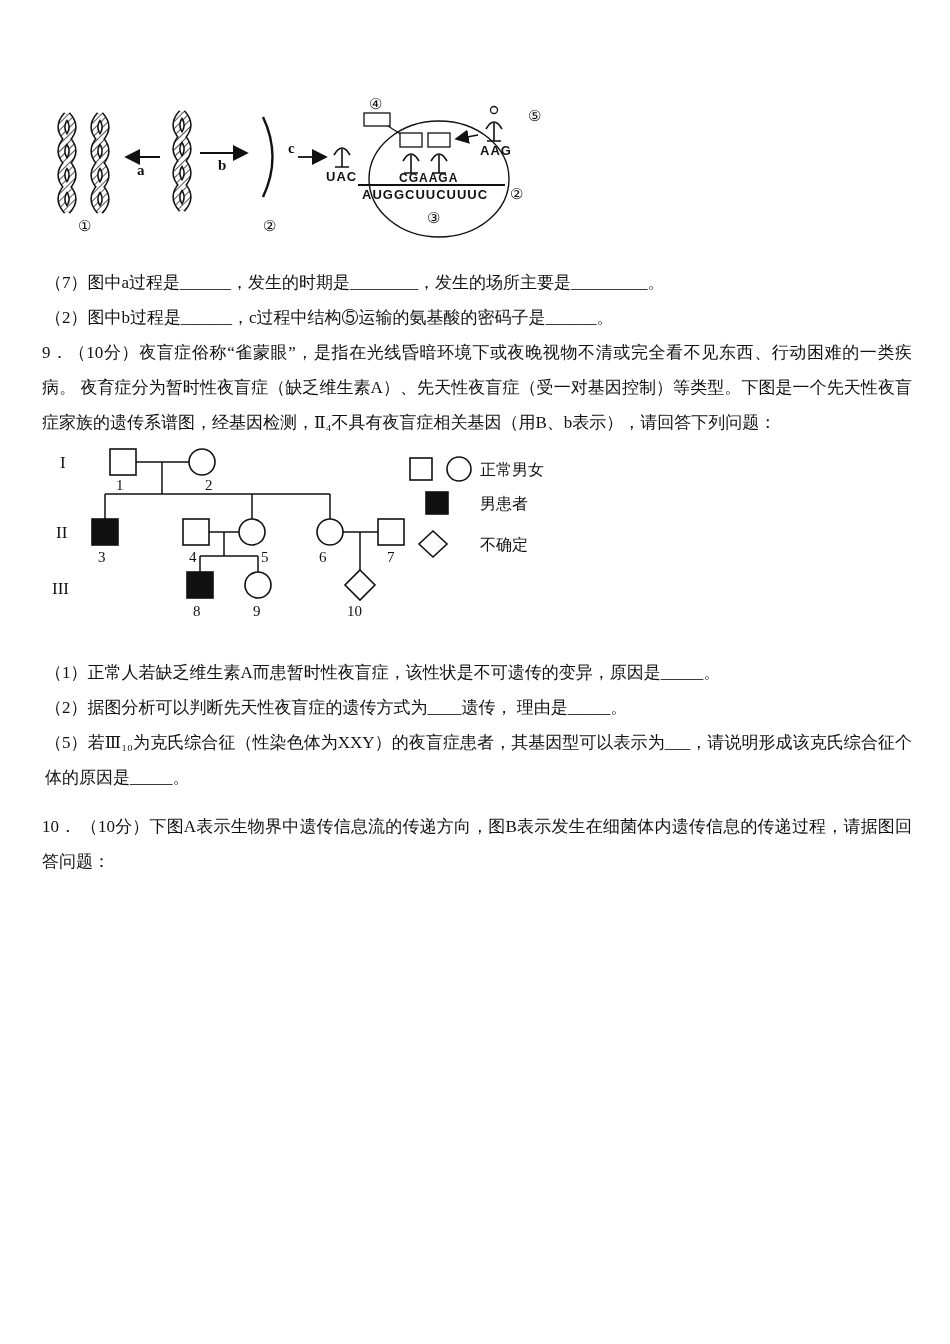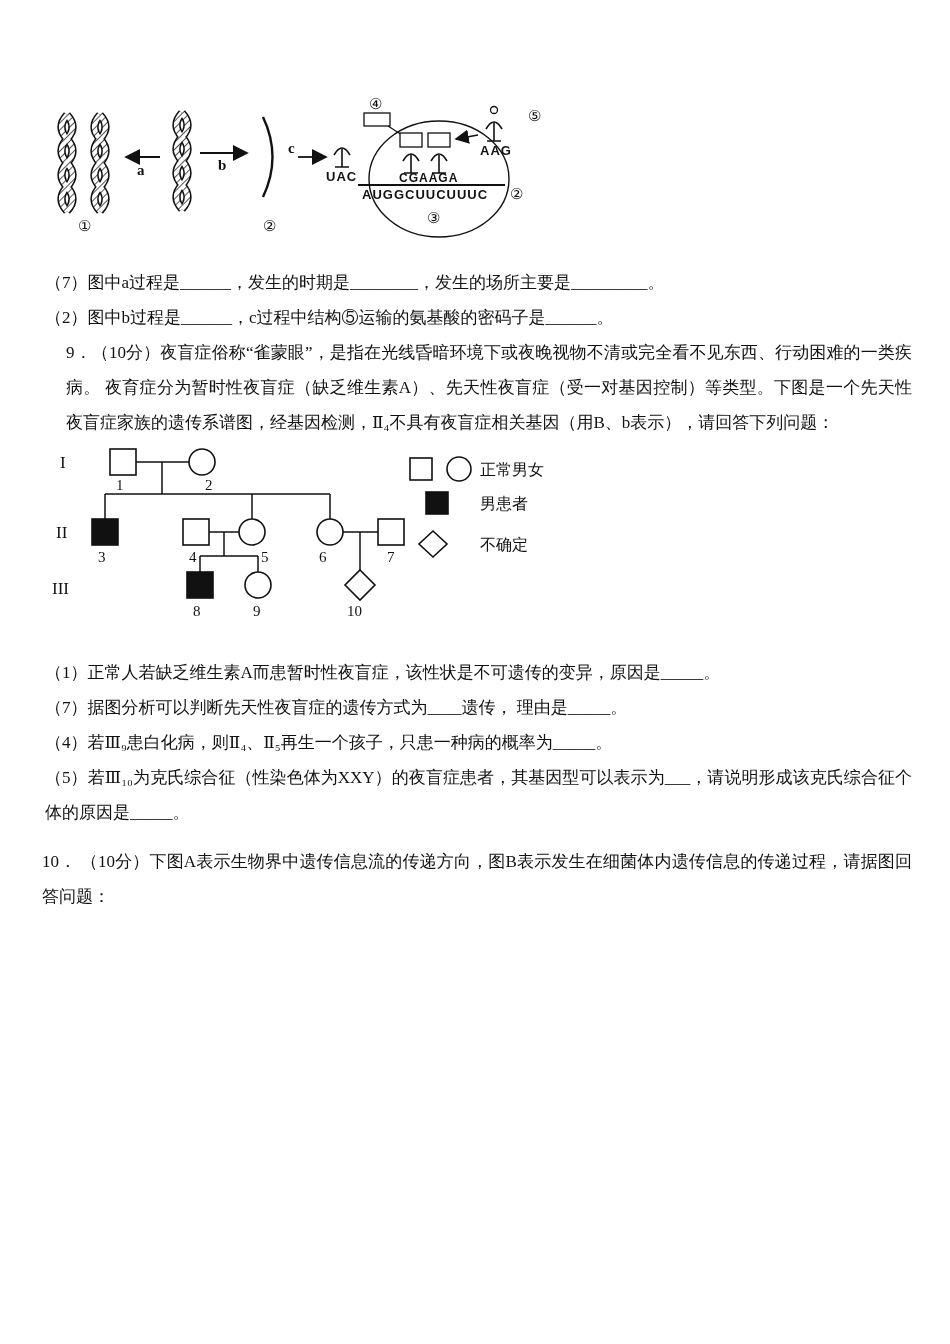--- a/index.html
+++ b/index.html
@@ -12,21 +12,21 @@
     font-family: "Liberation Serif", "DejaVu Serif", serif;
   }
   .page { padding: 95px 38px 0 42px; }
   .qline {
     font-size: 17px;
     line-height: 35px;
     margin: 0;
     text-align: justify;
   }
   .q8-block { margin-top: 0; padding-left: 3px; }
-  .stem-block { margin-top: 0; margin-left: 24px; }
+  .stem-block { margin-top: 0; }
   .q9-items { margin-top: 16px; padding-left: 3px; }
   .q10-block { margin-top: 14px; }
   .diagram1-wrap { margin: 0 0 2px 0; }
   .pedigree-wrap { margin: 4px 0 4px 8px; }
   svg { display: block; }
   svg text { fill: #111; }
   .seq {
     font-family: "Liberation Sans", "DejaVu Sans", sans-serif;
     font-weight: bold;
     font-size: 13px;
@@ -177,22 +177,21 @@
       <rect x="376" y="48" width="22" height="22" fill="#111" stroke="#111" stroke-width="1.6"></rect>
       <text x="430" y="65" class="pedlegend">男患者</text>
 
       <polygon points="383,87 397,100 383,113 369,100" fill="#fff" stroke="#111" stroke-width="1.6"></polygon>
       <text x="430" y="106" class="pedlegend">不确定</text>
     </svg>
   </div>
 
   <div class="q9-items">
     <p class="qline">（1）正常人若缺乏维生素A而患暂时性夜盲症，该性状是不可遗传的变异，原因是_____。</p>
-    <p class="qline">（7）据图分析可以判断先天性夜盲症的遗传方式为____遗传， 理由是_____。</p>
-    <p class="qline">（4）若Ⅲ₉患白化病，则Ⅱ₄、Ⅱ₅再生一个孩子，只患一种病的概率为_____。</p>
+    <p class="qline">（2）据图分析可以判断先天性夜盲症的遗传方式为____遗传， 理由是_____。</p>
     <p class="qline">（5）若Ⅲ₁₀为克氏综合征（性染色体为XXY）的夜盲症患者，其基因型可以表示为___，请说明形成该克氏综合征个体的原因是_____。</p>
   </div>
 
   <div class="q10-block">
     <p class="qline">10． （10分）下图A表示生物界中遗传信息流的传递方向，图B表示发生在细菌体内遗传信息的传递过程，请据图回答问题：</p>
   </div>
 
 </div>
 
 </body></html>

